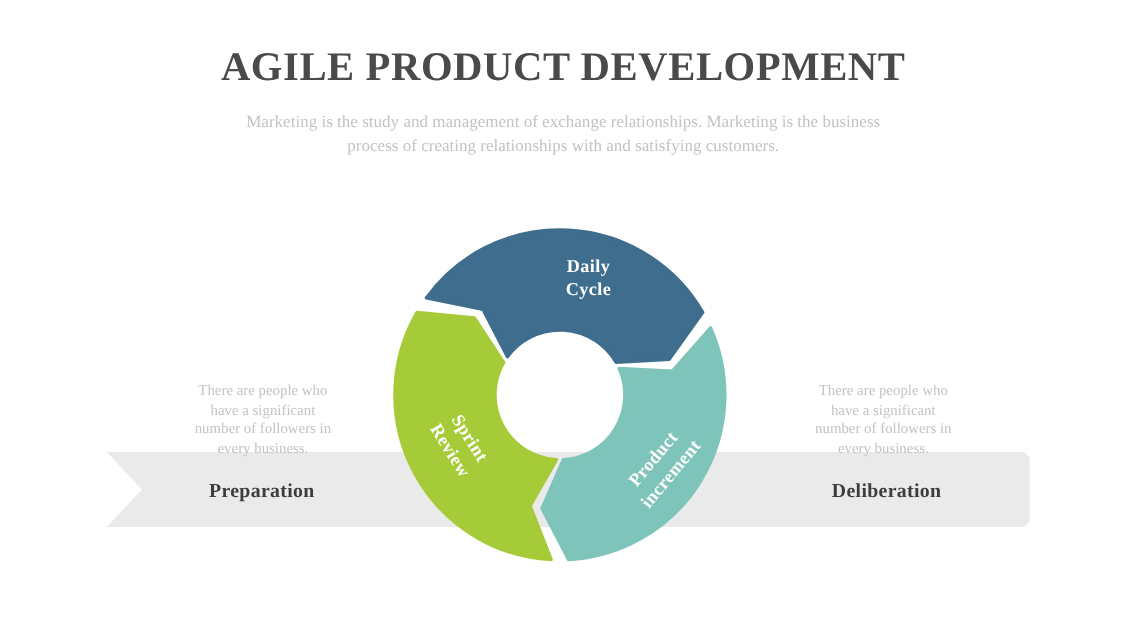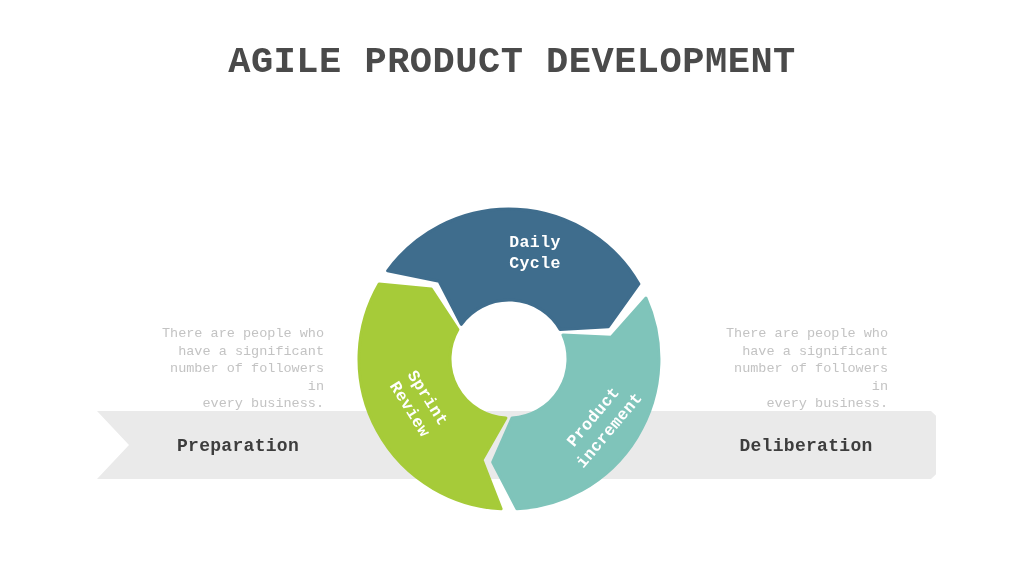--- a/index.html
+++ b/index.html
@@ -1,34 +1,34 @@
 <!DOCTYPE html>
 <html style="--title-color: #4A4A4A; --muted-text: #C3C3C3; --dark-text: #3D3D3D;"><head>
 <meta charset="utf-8">
 <style>
   html,body{margin:0;padding:0;background:#ffffff;}
   .canvas{
     position:relative;width:936px;height:576px;background:#ffffff;overflow:hidden;
-    font-family:Liberation Mono, monospace;
+    font-family:Liberation Serif, serif;
   }
   .title{
     position:absolute;left:0;top:42px;width:1024px;text-align:center;
     font-size:37px;line-height:1.1;font-weight:800;letter-spacing:0.5px;
     color:var(--title-color,#4a4a4a);margin:0;
   }
   .subtitle{
     position:absolute;left:112px;top:100px;width:800px;text-align:center;
     font-size:15.5px;line-height:1.4;color:var(--muted-text,#c3c3c3);
     white-space:pre-line;margin:0;z-index:1;
   }
   .band-svg,.cycle-svg{position:absolute;left:0;top:0;width:1024px;height:576px;}
   .band-svg{z-index:1;}
   .cycle-svg{z-index:3;}
   .note{
-    position:absolute;width:170px;top:325px;text-align:right;z-index:2;
+    position:absolute;width:170px;top:346px;text-align:center;z-index:2;
     font-size:13.5px;line-height:1.3;color:var(--muted-text,#c3c3c3);white-space:pre-line;
   }
   .note-left{left:154px;}
   .note-right{left:718px;}
   .band-label{
     position:absolute;top:436px;width:220px;text-align:center;z-index:2;
     font-size:18px;font-weight:700;letter-spacing:0.3px;color:var(--dark-text,#3d3d3d);
   }
   .band-label-left{left:128px;}
   .band-label-right{left:696px;}
@@ -41,20 +41,22 @@
   .seg-label-product{left:602px;top:424px;--rot:-50deg;}
   .seg-label-sprint{left:418px;top:404px;--rot:58deg;}
 </style>
 </head>
 <body>
 
 <div class="canvas">
 
   <h1 class="title">AGILE PRODUCT DEVELOPMENT</h1>
 
+  <p class="subtitle">Marketing is the study and management of exchange relationships. Marketing is the business
+process of creating relationships with and satisfying customers.</p>
 
   <svg class="band-svg" viewBox="0 0 1024 576" aria-hidden="true">
     <polygon points="97,411 931,411 966,445 931,479 97,479 129,445" fill="#EAEAEA"></polygon>
   </svg>
 
   <div class="note note-left">There are people who
 have a significant
 number of followers in
 every business.</div>
   <div class="note note-right">There are people who

